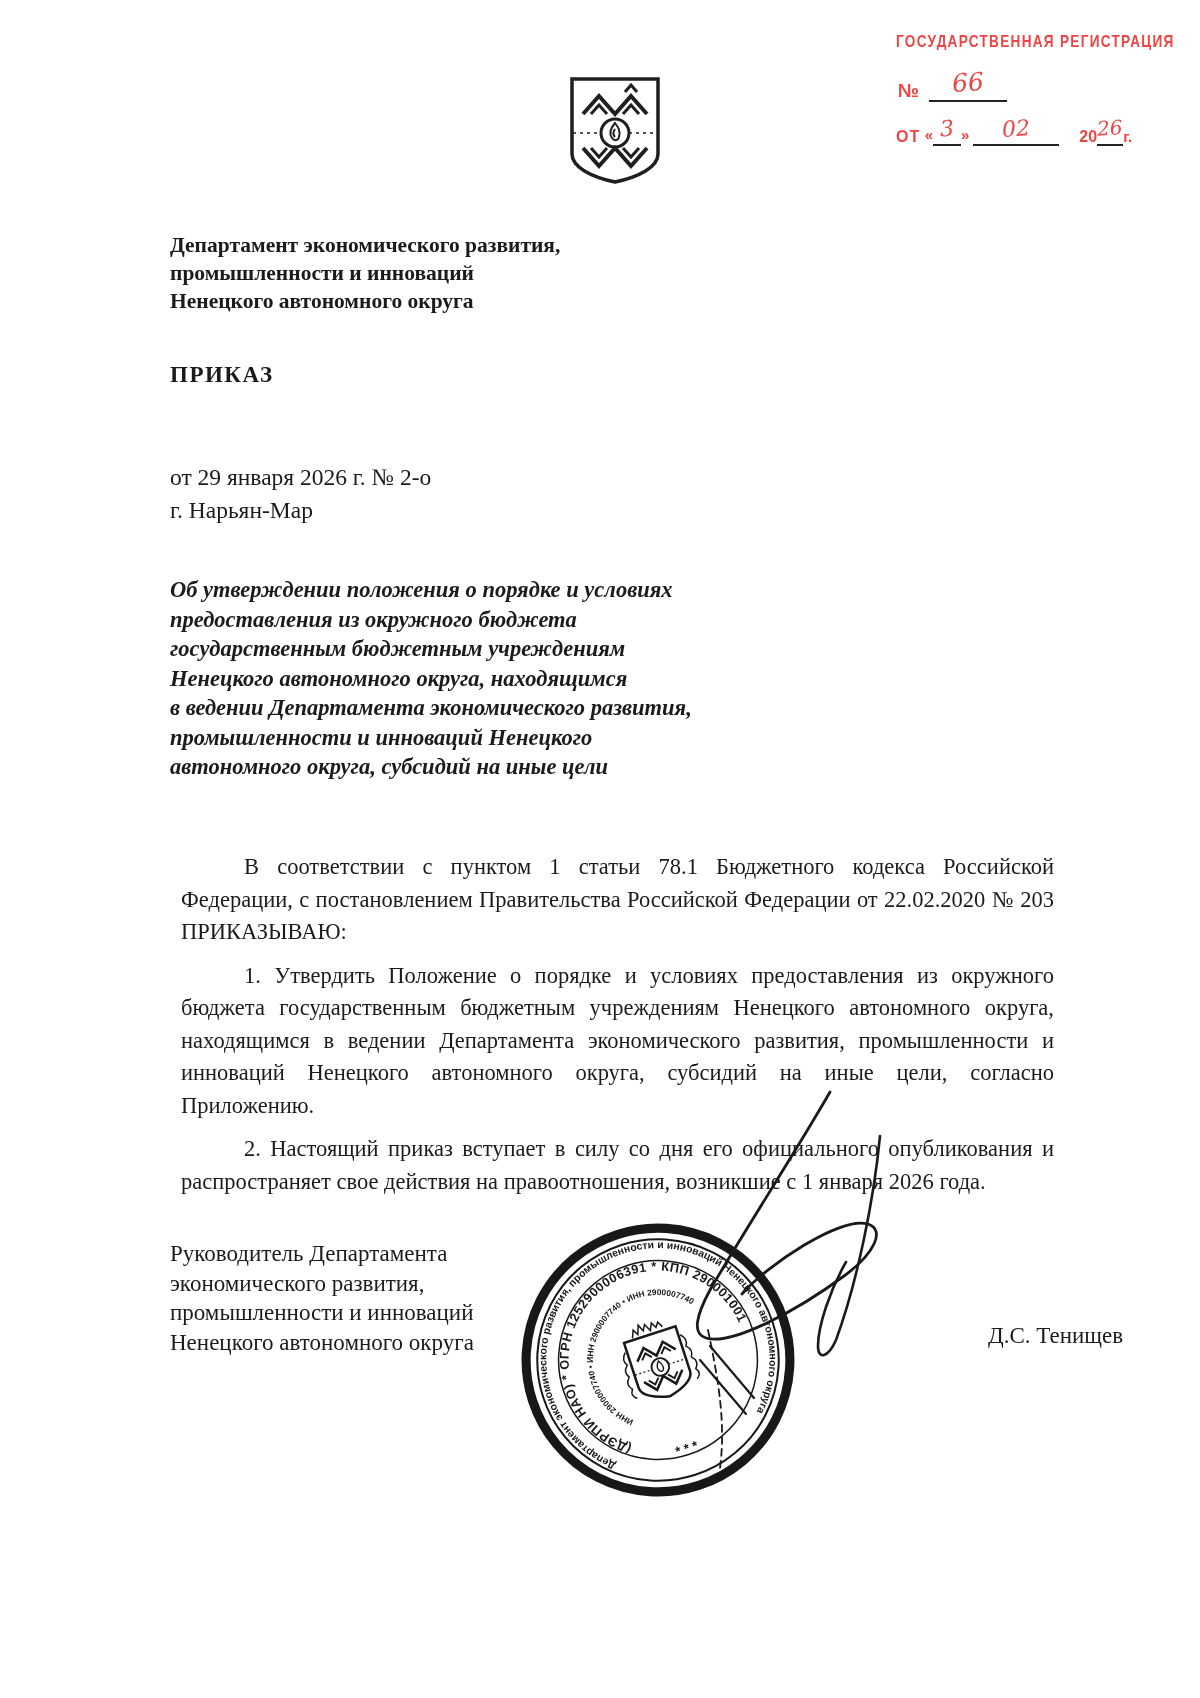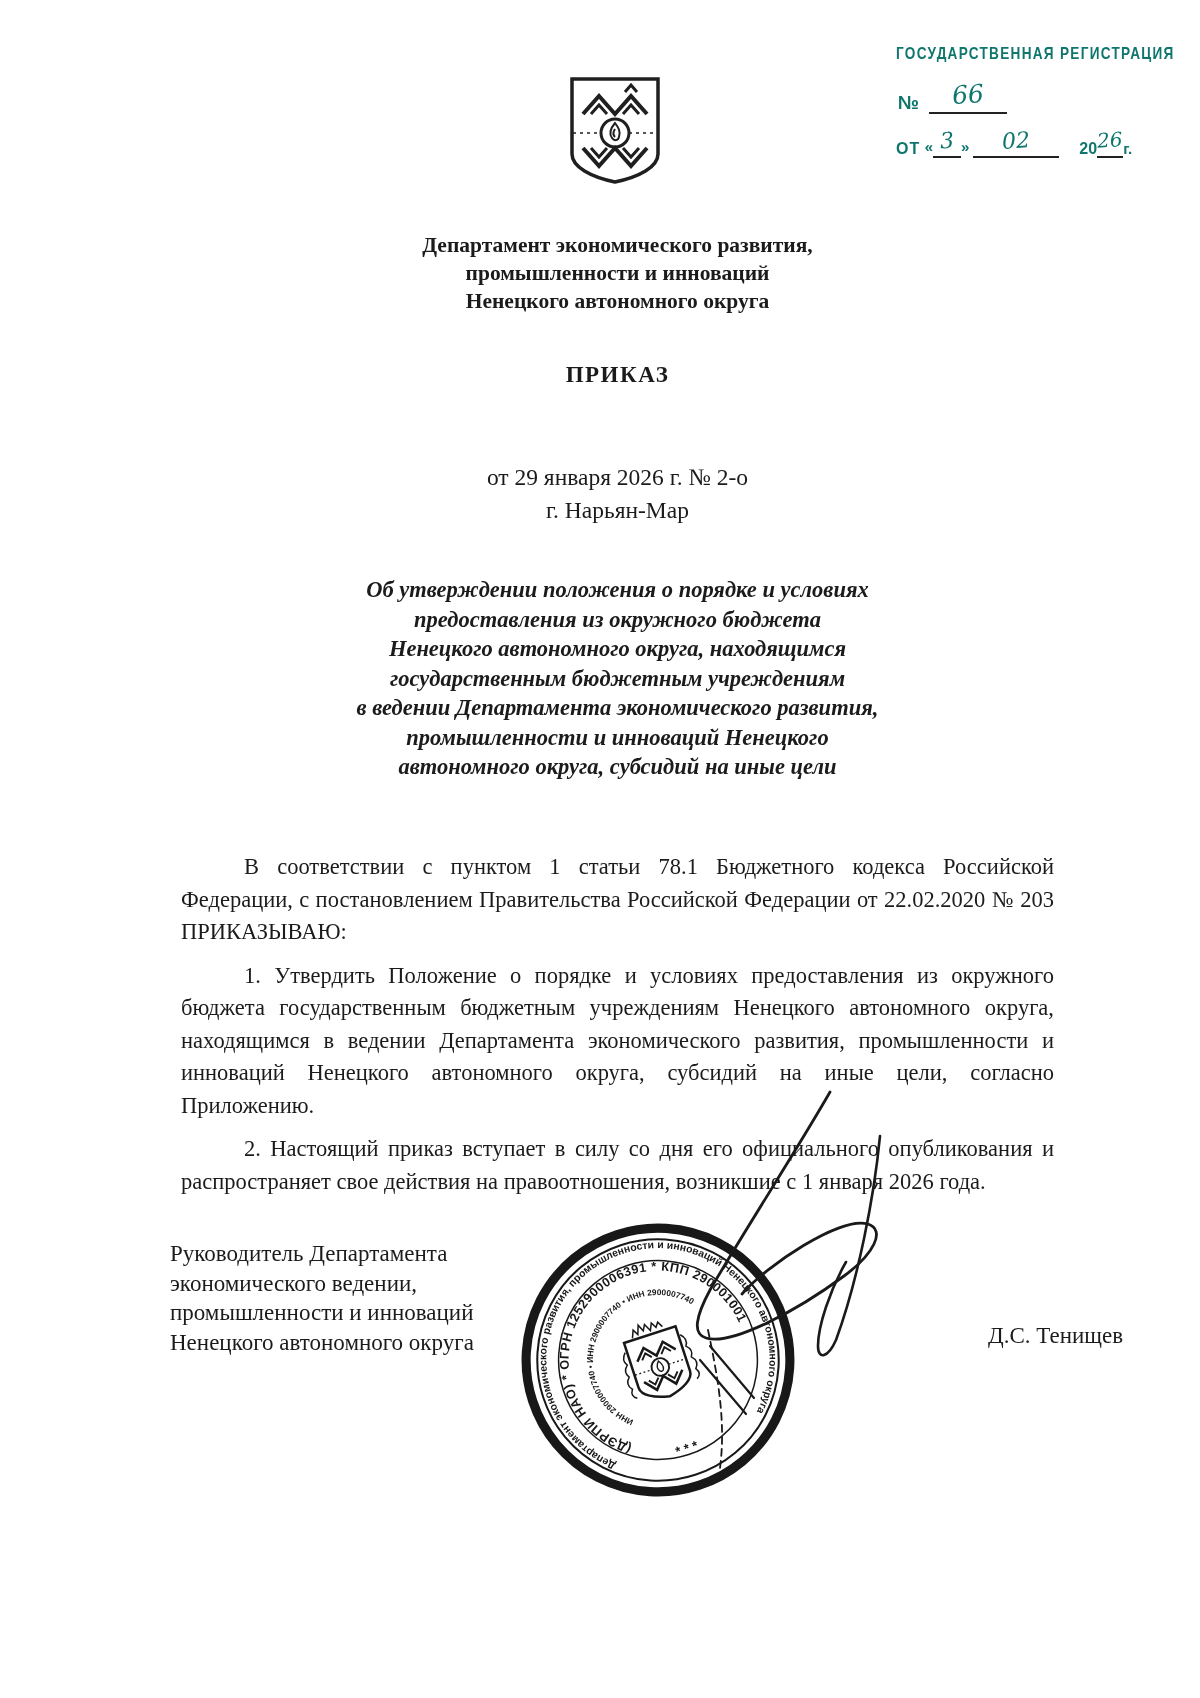--- a/index.html
+++ b/index.html
@@ -2,42 +2,42 @@
 <html><head>
 <meta charset="utf-8">
 <style>
   html,body { margin:0; padding:0; background:#ffffff; }
   .page {
     position:relative; width:1200px; height:1698px; background:#ffffff;
     font-family:"Liberation Serif", serif; color:#1b1b1b; overflow:hidden;
   }
 
   
-  .reg-stamp { position:absolute; left:896px; top:44px; width:300px; height:130px;
-               font-family:"Liberation Sans", sans-serif; color:#0f766e; }
+  .reg-stamp { position:absolute; left:896px; top:32px; width:300px; height:130px;
+               font-family:"Liberation Sans", sans-serif; color:#ef4444; }
   .reg-title { position:absolute; left:0; top:0; font-weight:bold; font-size:17px;
                letter-spacing:1.6px; white-space:nowrap; transform:scaleX(0.80);
                transform-origin:left top; }
   .reg-row-num { position:absolute; left:2px; top:38px; }
   .reg-num-label { font-weight:bold; font-size:19px; }
   .blank-line { display:inline-block; border-bottom:2px solid #222; text-align:center; }
   .hand { font-family:"DejaVu Serif", serif; font-style:italic; font-size:25px;
           line-height:1; display:inline-block; transform:rotate(-4deg); }
   .reg-num-line { width:78px; margin-left:10px; height:30px; vertical-align:bottom; }
   .reg-row-date { position:absolute; left:0; top:86px; white-space:nowrap; }
   .reg-ot { font-weight:bold; font-size:16px; letter-spacing:1px; }
   .reg-q { font-weight:bold; font-size:15px; position:relative; top:-2px; }
   .reg-day-line { width:28px; height:26px; vertical-align:bottom; }
   .reg-month-line { width:86px; height:26px; vertical-align:bottom; margin-left:4px; }
   .reg-year-prefix { font-weight:bold; font-size:16px; margin-left:20px; }
   .reg-year-line { width:26px; height:26px; vertical-align:bottom; }
   .reg-g { font-weight:bold; font-size:15px; }
 
   
-  .centered { position:absolute; left:170px; width:895px; text-align:center; }
+  .centered { position:absolute; left:170px; width:895px; text-align:left; }
   .org-name { top:231px; font-weight:bold; font-size:21.5px; line-height:28px; }
   .doc-type { top:362px; font-weight:bold; font-size:23px; letter-spacing:1.5px; }
   .date-line { top:464px; font-size:23.5px; }
   .city-line { top:497px; font-size:23.5px;font-family:Liberation Serif, serif; }
   .subject { top:575px; font-weight:bold; font-size:22.5px; line-height:29.5px;font-style:italic; }
 
   
   .body-text { position:absolute; left:170px; top:840px; width:895px;
                font-size:22.5px; line-height:32.5px; text-align:justify; }
   .body-text p { margin:11px; text-indent:63px; }
@@ -87,36 +87,36 @@
   </div>
 
   <div class="centered doc-type">ПРИКАЗ</div>
 
   <div class="centered date-line">от 29 января 2026 г. № 2-о</div>
   <div class="centered city-line">г. Нарьян-Мар</div>
 
   <div class="centered subject">
     <div>Об утверждении положения о порядке и условиях</div>
     <div>предоставления из окружного бюджета</div>
+    <div>государственным бюджетным учреждениям</div>
     <div>Ненецкого автономного округа, находящимся</div>
-    <div>государственным бюджетным учреждениям</div>
     <div>в ведении Департамента экономического развития,</div>
     <div>промышленности и инноваций Ненецкого</div>
     <div>автономного округа, субсидий на иные цели</div>
   </div>
 
   <div class="body-text">
     <p>В соответствии с пунктом 1 статьи 78.1 Бюджетного кодекса Российской Федерации, с постановлением Правительства Российской Федерации от 22.02.2020 № 203 ПРИКАЗЫВАЮ:</p>
     <p>1. Утвердить Положение о порядке и условиях предоставления из окружного бюджета государственным бюджетным учреждениям Ненецкого автономного округа, находящимся в ведении Департамента экономического развития, промышленности и инноваций Ненецкого автономного округа, субсидий на иные цели, согласно Приложению.</p>
     <p>2. Настоящий приказ вступает в силу со дня его официального опубликования и распространяет свое действия на правоотношения, возникшие с 1 января 2026 года.</p>
   </div>
 
   <div class="sig-position">
     <div>Руководитель Департамента</div>
-    <div>экономического ведении,</div>
+    <div>экономического развития,</div>
     <div>промышленности и инноваций</div>
     <div>Ненецкого автономного округа</div>
   </div>
 
   <div class="sig-name">Д.С. Тенищев</div>
 
   <svg class="seal-svg" viewBox="0 0 276 276">
     <defs>
       <path id="sealOrgPath" d="M67.3,222 A110,110 0 1 1 208.7,222"></path>
       <path id="sealRingPath" d="M87.5,210 A88,88 0 1 1 188.5,210"></path>

